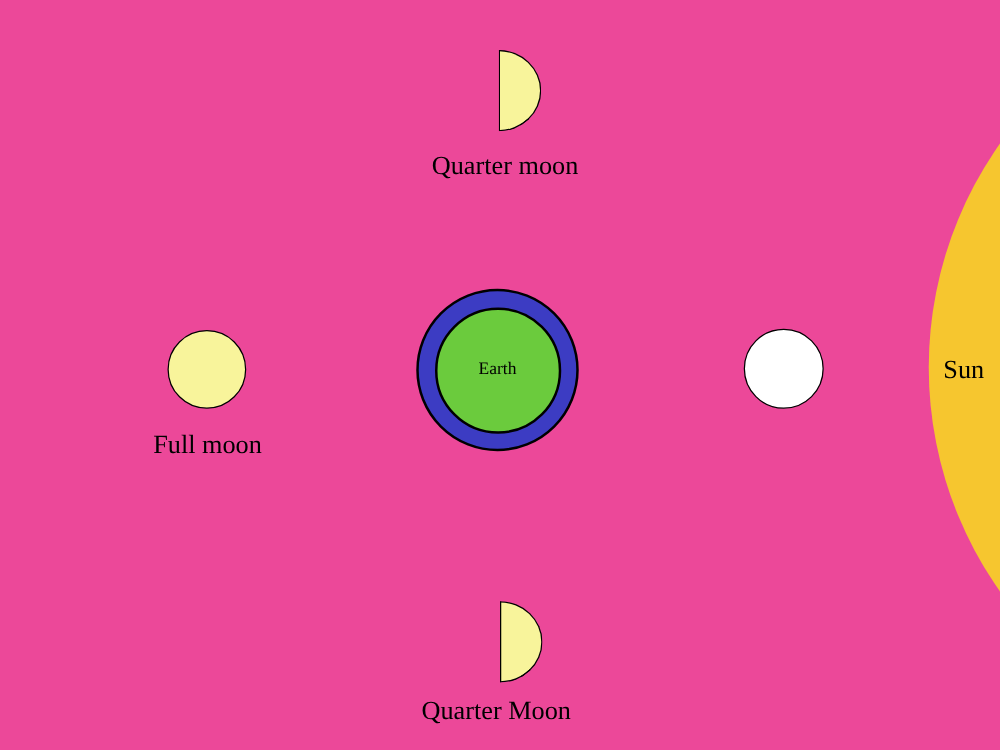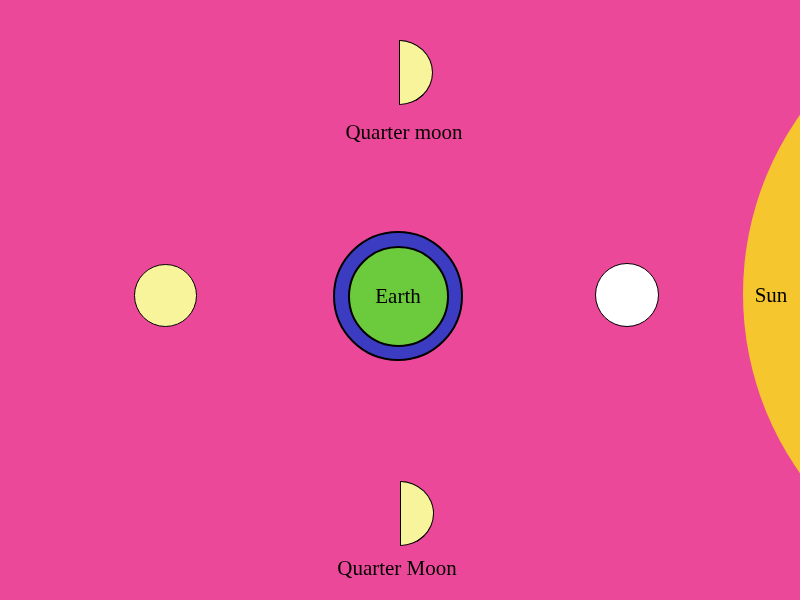--- a/index.html
+++ b/index.html
@@ -58,21 +58,21 @@
     display: flex; align-items: center; justify-content: center;
   }
   #earth-body {
     box-sizing: border-box;
     width: 101px; height: 101px;
     border: 2px solid #000000;
     border-radius: 50%;
     display: flex; align-items: center; justify-content: center;
   }
   #earth-label {
-    font-size: 21px;
+    font-size: 14px;
     color: #000000;
     white-space: nowrap;
   }
   
   #new-moon { left: 595px; top: 263px; width: 64px; height: 64px; }
   #new-moon-label { left: 527px; top: 346px; }
   
   #qm-bottom { left: 400px; top: 481px; }
   #qm-bottom-label { left: 297px; top: 558px; }
   
@@ -85,20 +85,21 @@
 </style>
 </head>
 <body>
 
 <div class="canvas">
 
   <div id="qm-top" class="shape half-circle" style="background-color: rgb(248, 244, 155);"></div>
   <div id="qm-top-label" class="label">Quarter moon</div>
 
   <div id="full-moon" class="shape circle" style="background-color: rgb(248, 244, 155);"></div>
+  <div id="full-moon-label" class="label">Full moon</div>
 
   <div id="earth-ring" class="shape" style="background-color: rgb(60, 60, 195);">
     <div id="earth-body" style="background-color: rgb(107, 203, 61);">
       <span id="earth-label">Earth</span>
     </div>
   </div>
 
   <div id="new-moon" class="shape circle" style="background-color: rgb(255, 255, 255);"></div>
 
   <div id="qm-bottom" class="shape half-circle" style="background-color: rgb(248, 244, 155);"></div>

